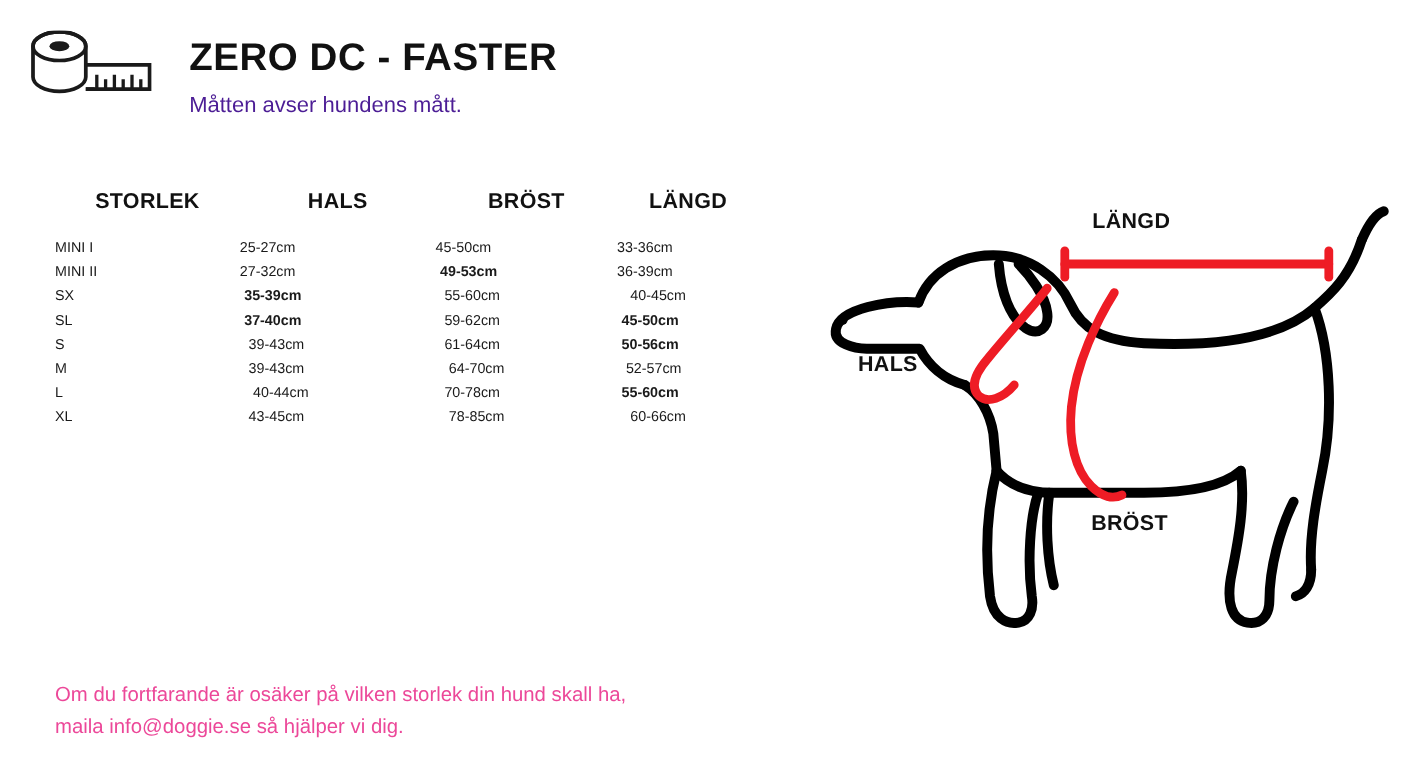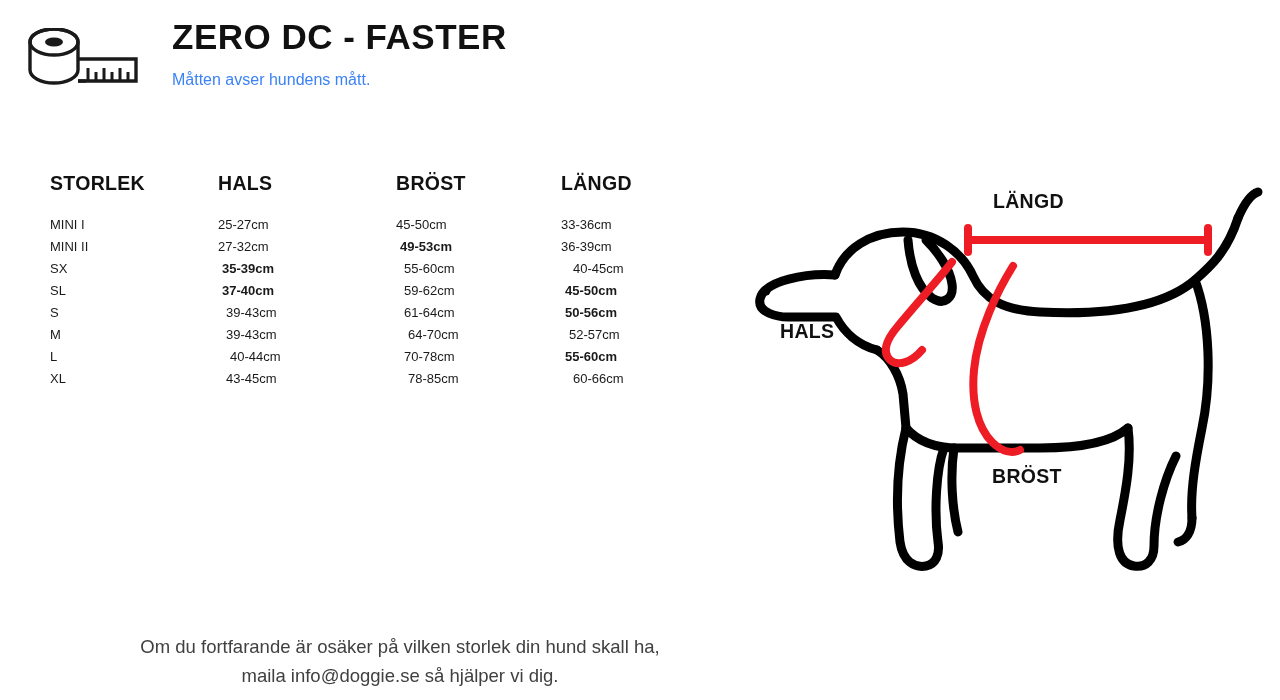--- a/index.html
+++ b/index.html
@@ -28,48 +28,48 @@
   #tape-icon {
     position: absolute;
     left: 26px;
     top: 28px;
     width: 112px;
     height: 72px;
   }
   #title-block {
     position: absolute;
     left: 172px;
-    top: 14px;
+    top: 30px;
   }
   #page-title {
     font-size: 35px;
     font-weight: bold;
     letter-spacing: 0.5px;
     margin: 0;
     line-height: 46px;
     color: #111111;
   }
   #subtitle {
-    font-size: 16px;
+    font-size: 20px;
     margin: 0;
     padding-top: 9px;
     line-height: 22px;
-    color: #3b82f6;
+    color: #4c1d95;
   }
 
   
   #size-table {
     position: absolute;
     left: 50px;
     top: 172px;
     border-collapse: collapse;
     width: 640px;
   }
   #size-table th {
-    text-align: left;
+    text-align: center;
     font-size: 19.5px;
     font-weight: bold;
     padding: 0 0 18px 0;
     letter-spacing: 0.3px;
     color: #111111;
   }
   #size-table td {
     font-size: 13px;
     padding: 3.5px 0;
     color: #1a1a1a;
@@ -82,26 +82,25 @@
 
   
   .ind-1 { padding-left: 4px !important; font-weight: bold; }
   .ind-2 { padding-left: 8px !important; }
   .ind-3 { padding-left: 12px !important; margin-top: 16px; }
 
   
   #footnote {
     position: absolute;
     left: 50px;
-    top: 632px;
+    top: 616px;
     width: 700px;
     font-size: 18.5px;
     line-height: 29px;
-    color: #404040;
-    text-align: center;
+    color: #ec4899;
   }
 
   
   #diagram {
     position: absolute;
     left: 740px;
     top: 170px;
     width: 530px;
     height: 450px;
   }

